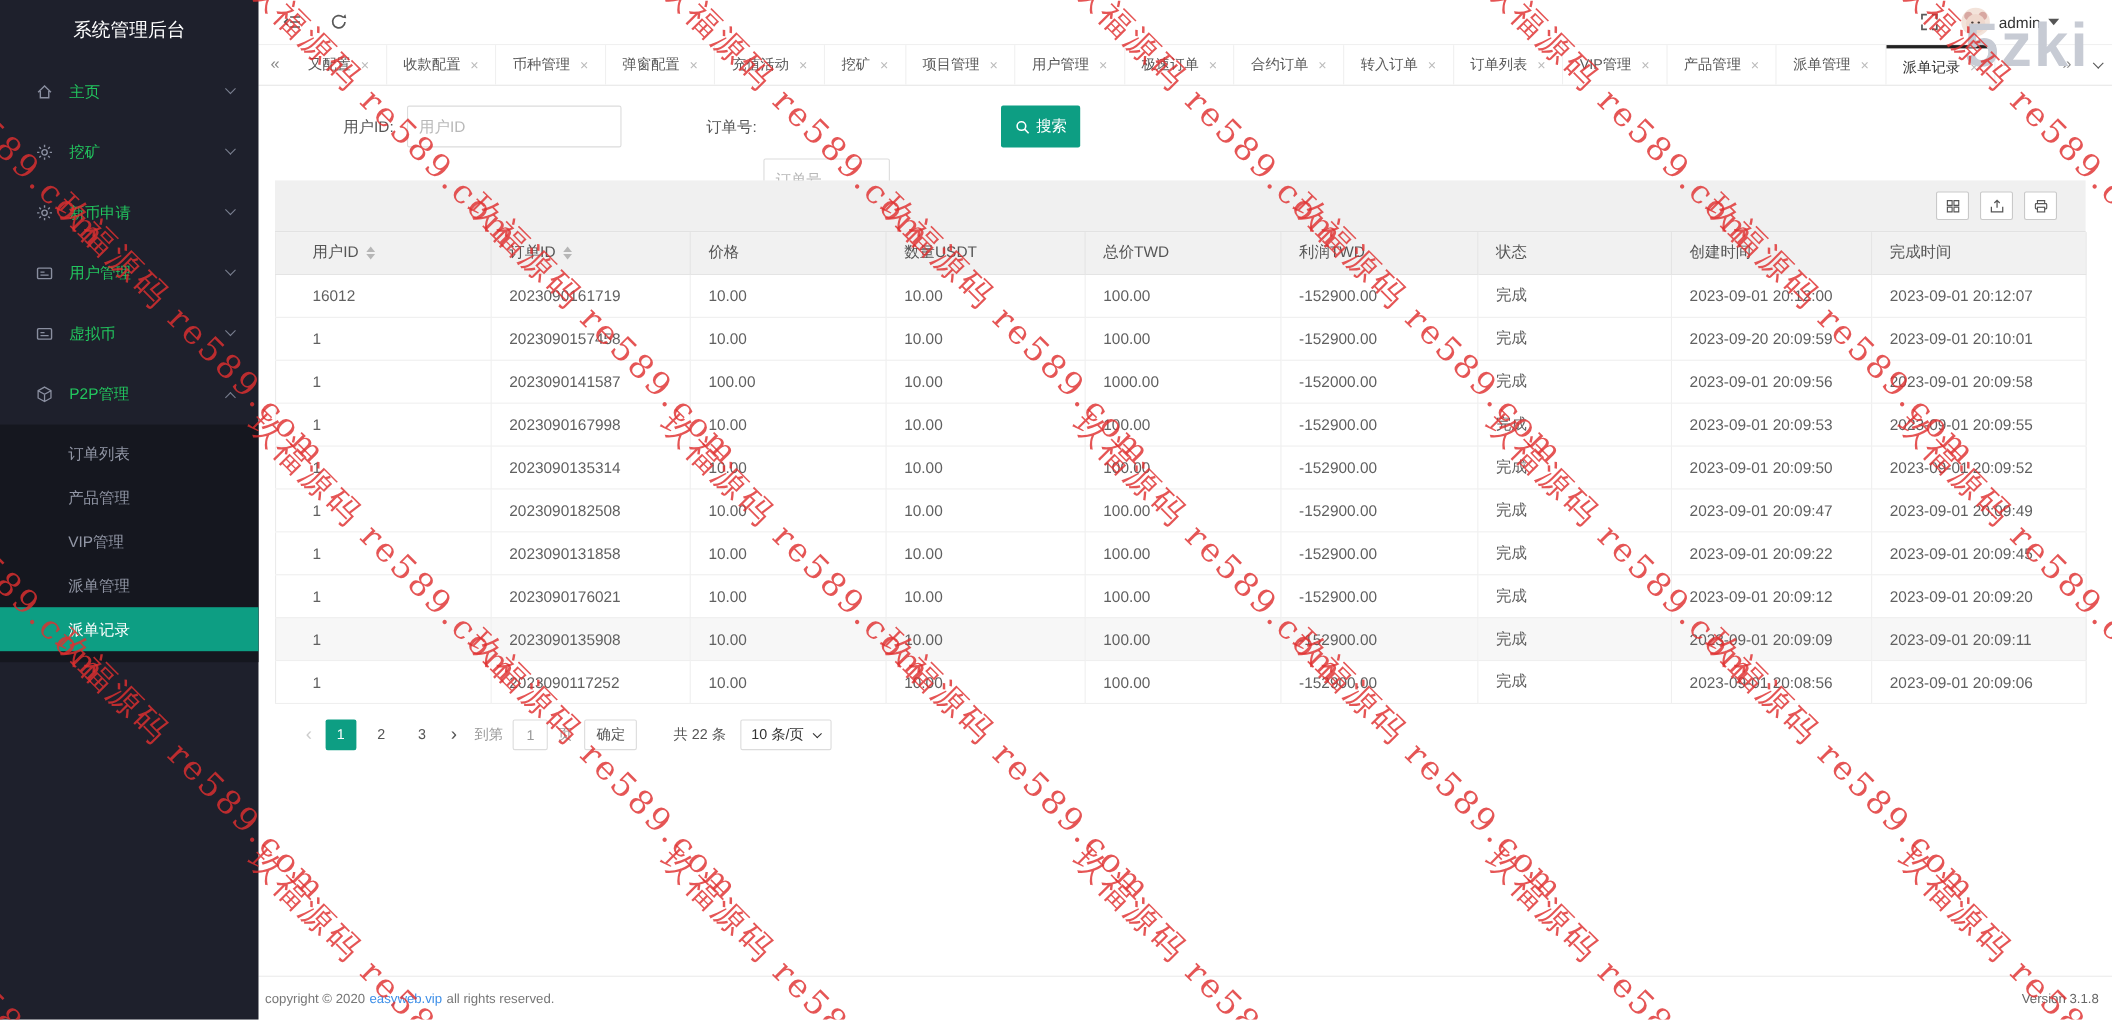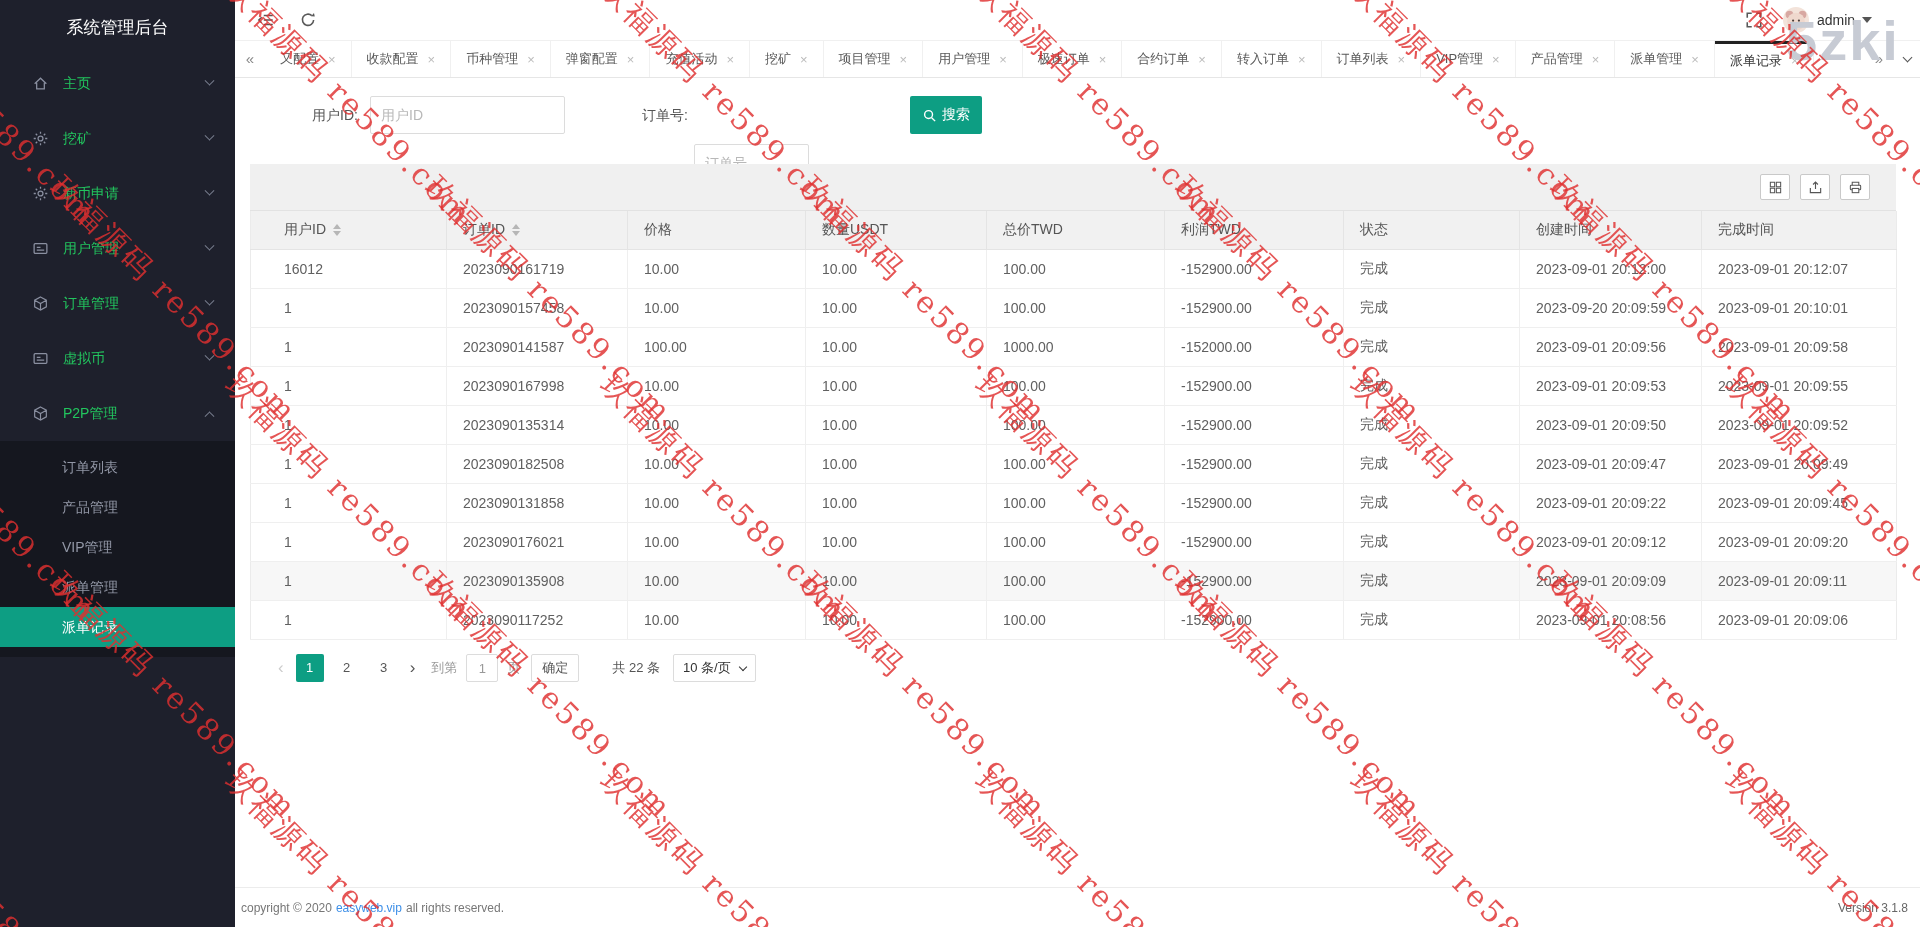--- a/index.html
+++ b/index.html
@@ -198,29 +198,20 @@
             <rect x="2" y="3.5" width="12" height="9" rx="1" fill="none" stroke="currentColor" stroke-width="1.2"></rect>
             <path d="M4.5 7 H8 M4.5 9.6 H11.5" stroke="currentColor" stroke-width="1.1"></path>
           </svg>
         </span>
         <span class="lbl">用户管理</span>
         <span class="chev down"></span>
       </div>
       <div class="side-item">
         <span class="mi">
           <svg viewBox="0 0 16 16">
-            <path d="M8 1.8 L13.5 4.9 V11.1 L8 14.2 L2.5 11.1 V4.9 Z M2.5 4.9 L8 8 L13.5 4.9 M8 8 V14.2" fill="none" stroke="currentColor" stroke-width="1.1"></path>
-          </svg>
-        </span>
-        <span class="lbl">订单管理</span>
-        <span class="chev down"></span>
-      </div>
-      <div class="side-item">
-        <span class="mi">
-          <svg viewBox="0 0 16 16">
             <rect x="2" y="3.5" width="12" height="9" rx="1" fill="none" stroke="currentColor" stroke-width="1.2"></rect>
             <path d="M4.5 7 H8 M4.5 9.6 H11.5" stroke="currentColor" stroke-width="1.1"></path>
           </svg>
         </span>
         <span class="lbl">虚拟币</span>
         <span class="chev down"></span>
       </div>
       <div class="side-item">
         <span class="mi">
           <svg viewBox="0 0 16 16">

